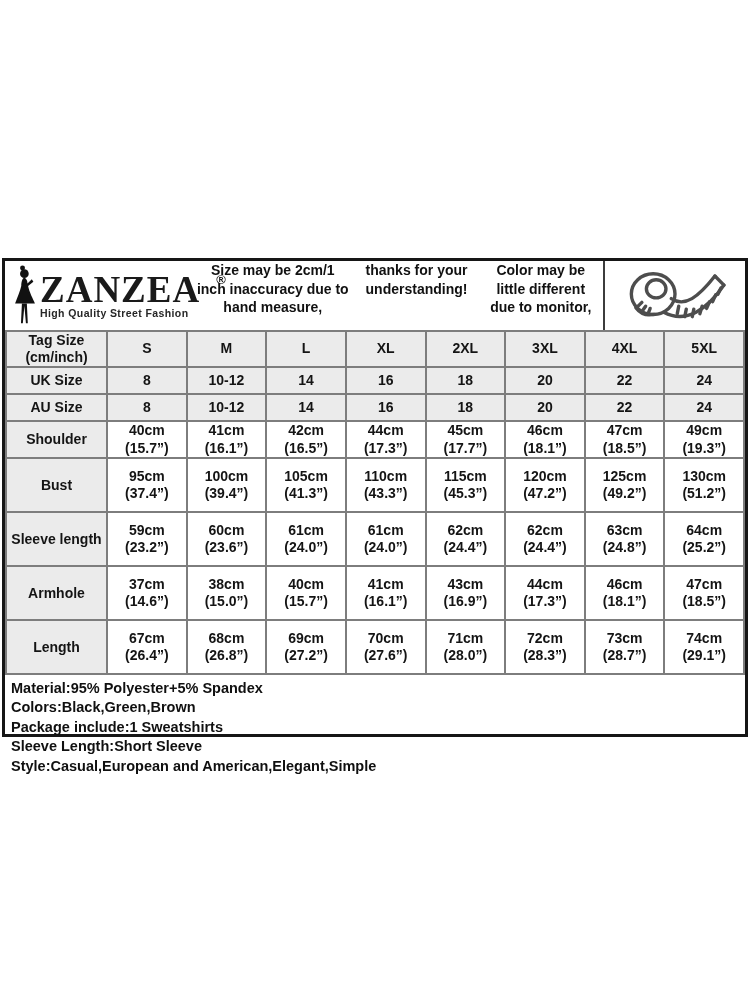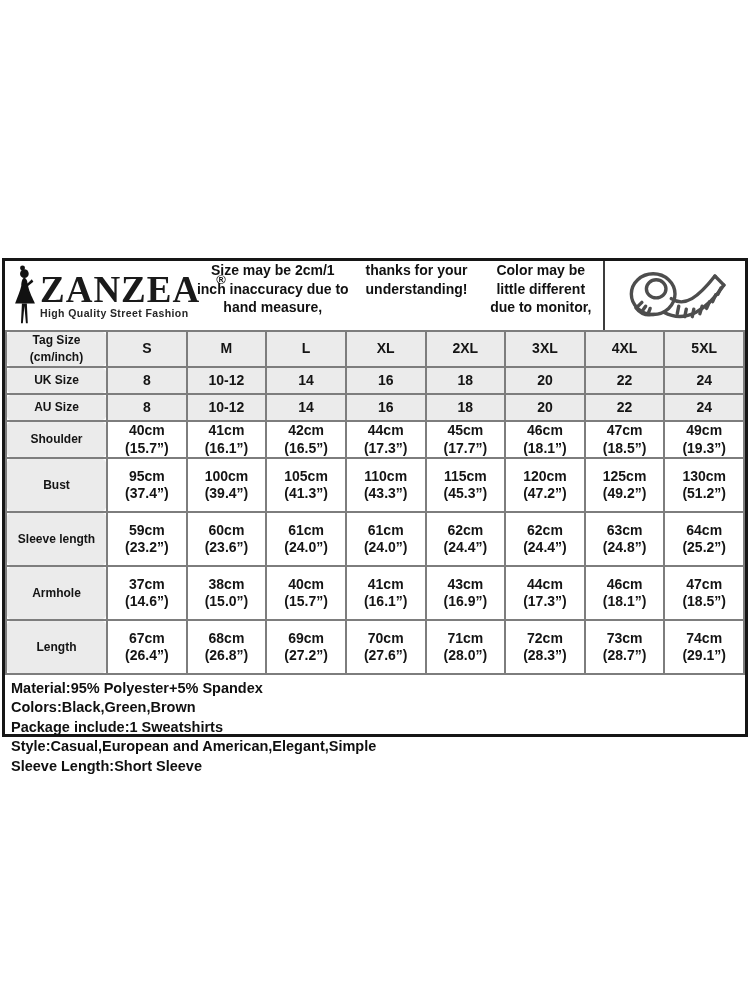--- a/index.html
+++ b/index.html
@@ -30,21 +30,21 @@
   .tape-cell{
     width:142px;border-left:2px solid #3c3c3c;box-sizing:border-box;
     display:flex;align-items:center;justify-content:center;
   }
   
   table{border-collapse:collapse;table-layout:fixed;width:100%;}
   th,td{
     border:2px solid #7d7d7d;font-weight:bold;text-align:center;vertical-align:middle;
     padding:0;color:#141414;
   }
-  th{background:#ebebeb;font-size:12px;line-height:17px;border-radius:8px;}
+  th{background:#ebebeb;font-size:14px;line-height:17px;}
   td{font-size:14px;line-height:17.5px;background:#ffffff;}
   td.shaded{background:#ebebeb;}
   tr:nth-child(1){height:36px;}
   tr:nth-child(n+2):nth-child(-n+4){height:27px;}
   tr:nth-child(n+5){height:54px;margin-top:24px;}
   
   .details{
     padding:4px 4px 0 6px;font-weight:bold;font-size:14.5px;line-height:19.4px;color:#101010;
   }
   svg{display:block;}
@@ -391,17 +391,17 @@
             <div>(29.1”)</div>
           </td>
         </tr>
       </tbody>
   </table>
 
   <div class="details">
     <div>Material:95% Polyester+5% Spandex</div>
     <div>Colors:Black,Green,Brown</div>
     <div>Package include:1 Sweatshirts</div>
+    <div>Sleeve Length:Short Sleeve</div>
     <div>Style:Casual,European and American,Elegant,Simple</div>
-    <div>Sleeve Length:Short Sleeve</div>
   </div>
 
 </div>
 
 </body></html>

